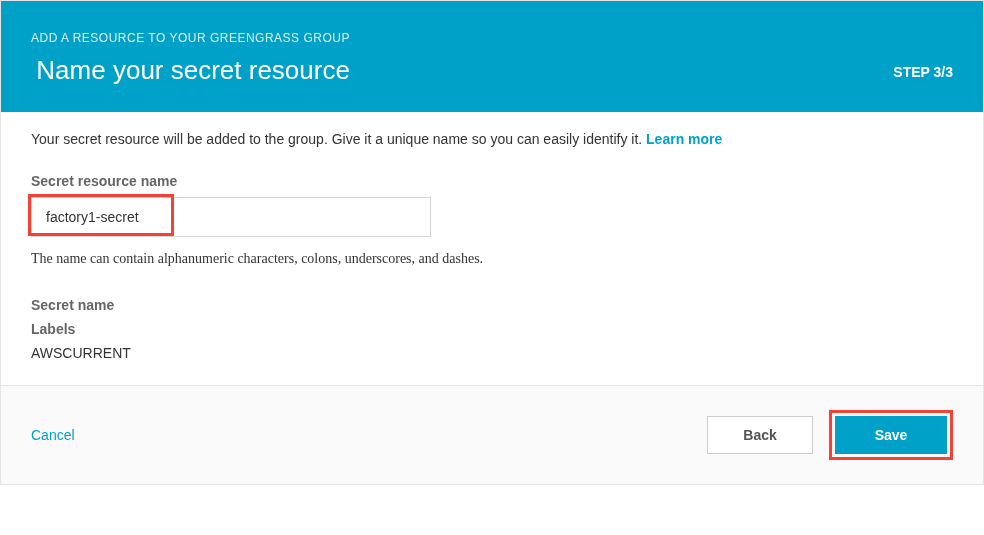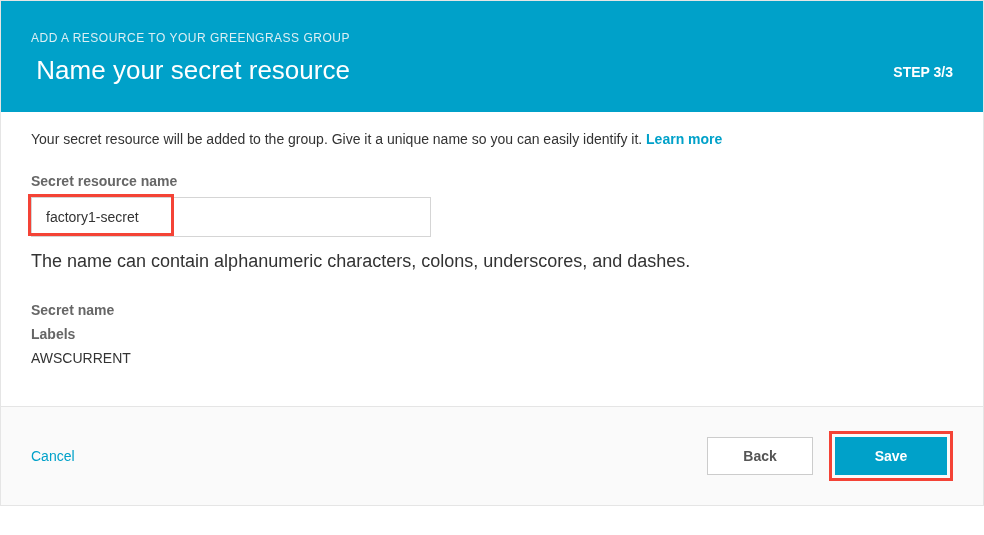--- a/index.html
+++ b/index.html
@@ -60,34 +60,35 @@
       font-weight: 700;
       cursor: pointer;
     }
     .field-label {
       font-size: 14px;
       color: #666666;
       font-weight: 700;
       margin-bottom: 8px;
     }
     .hint {
-      font-size: 18px;
+      font-size: 14px;
       color: #333333;
       margin-top: 14px;
       margin-bottom: 30px;
+      font-family: Liberation Serif, serif;
     }
     .field-value {
       font-size: 14px;
       color: #333333;
       margin-bottom: 28px;
     }
     .field-value-last {
       font-size: 14px;
       color: #333333;
-      margin-bottom: 20px;
+      margin-bottom: 4px;
     }
     .footer {
       border-top: 1px solid #e5e5e5;
       background: #fafafa;
       padding: 24px 30px;
       display: flex;
       justify-content: space-between;
       align-items: center;
     }
     .cancel-link {

